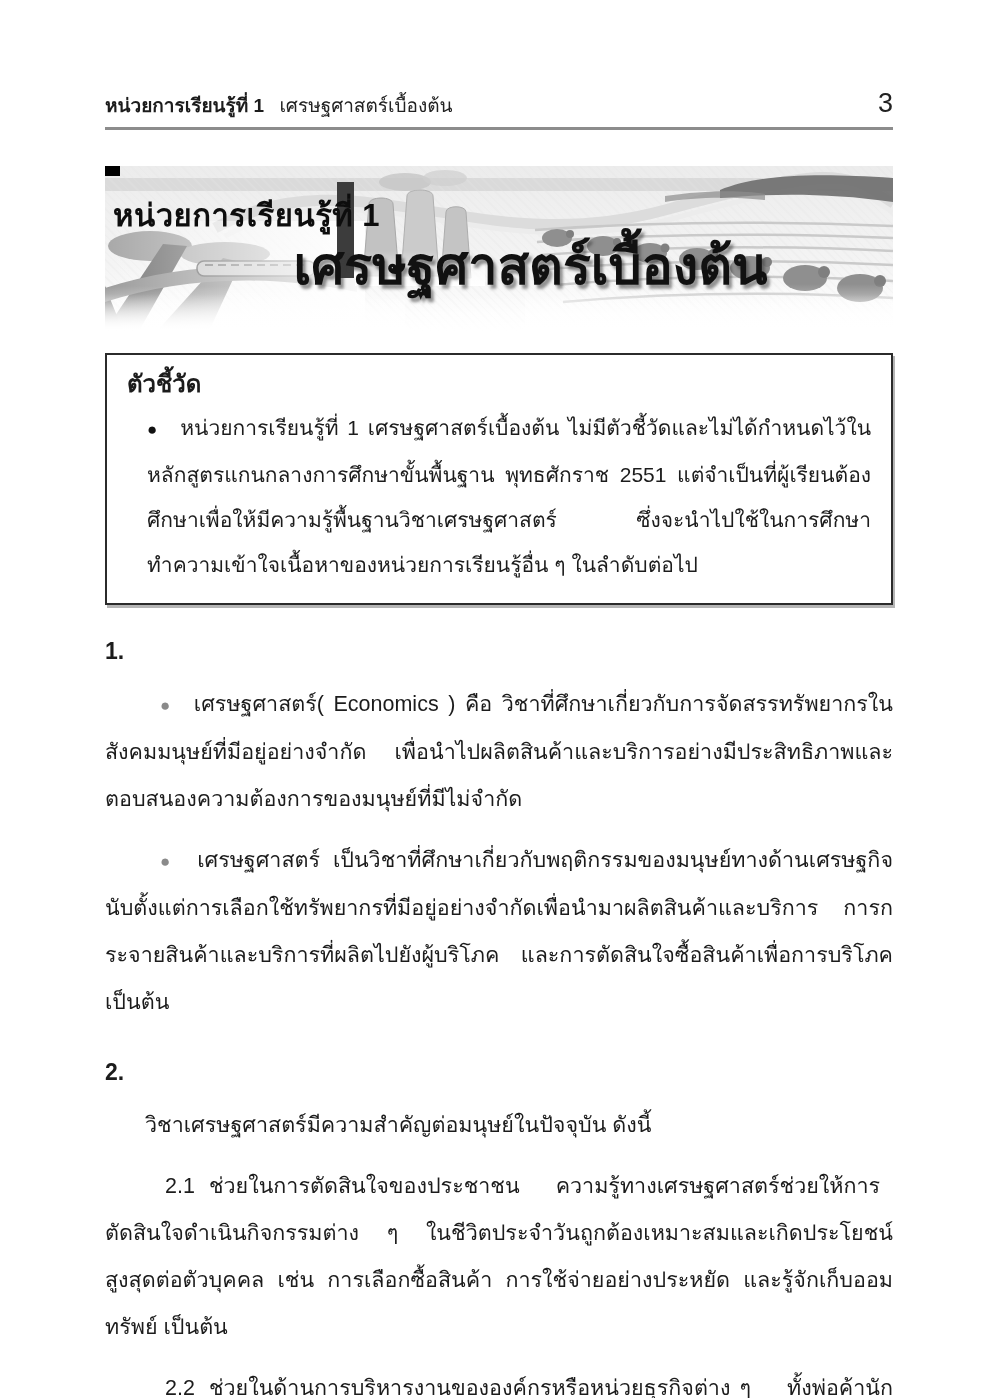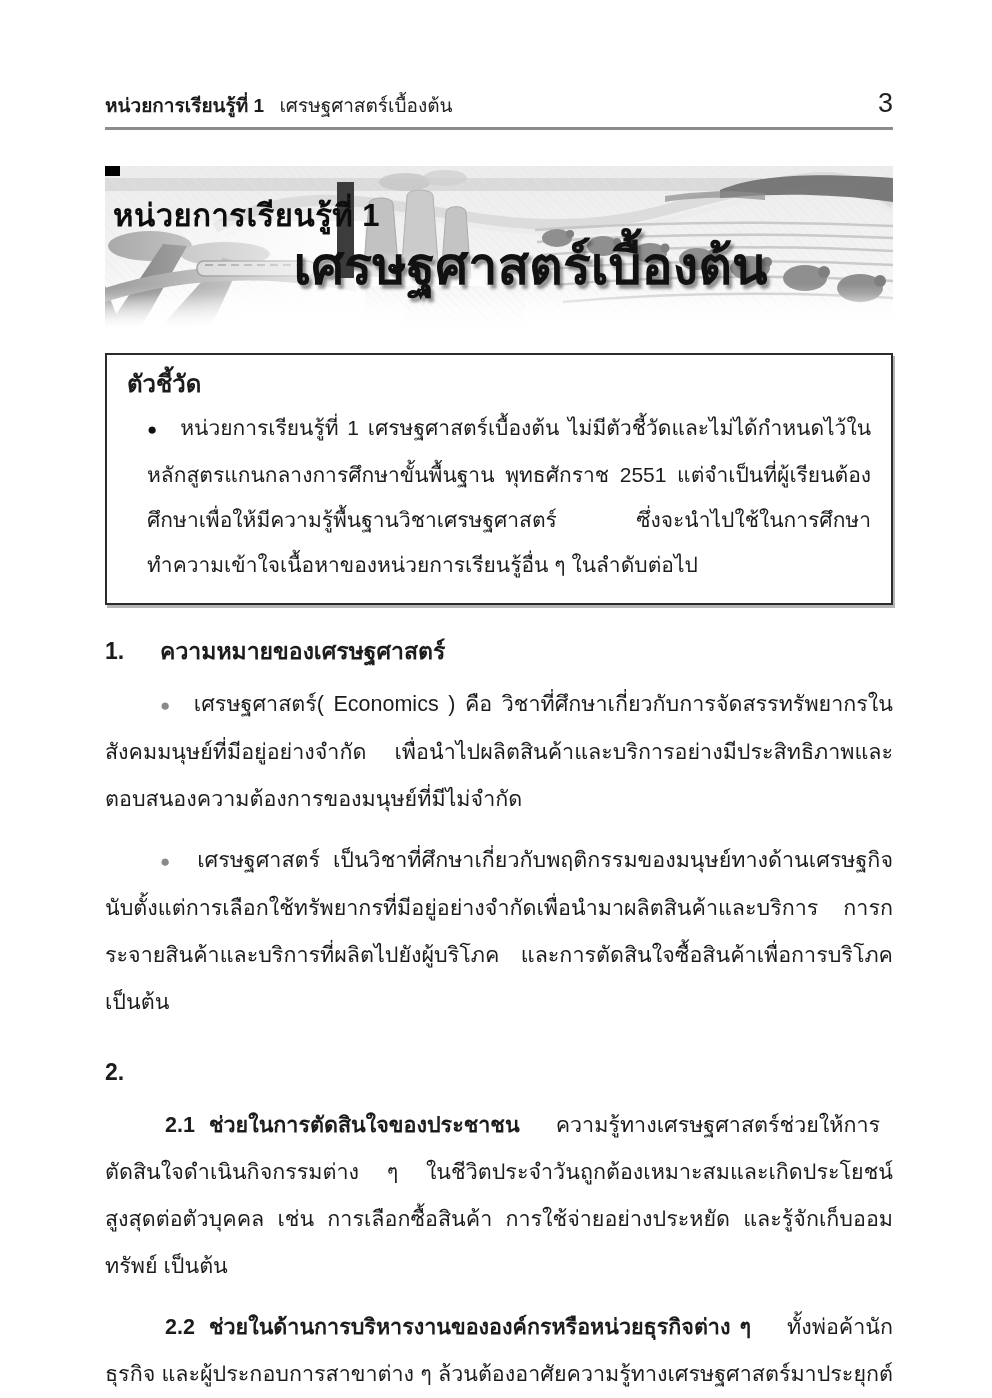--- a/index.html
+++ b/index.html
@@ -46,21 +46,21 @@
   .indicator-text .bullet { color: #111; margin-right: 20px; font-size: 17px; }
 
   
   .section-head { display: flex; font-size: 23px; font-weight: bold; line-height: 32px; margin-top: 30px; }
   .section-num { width: 55px; flex: 0 0 55px; }
   .body-para { font-size: 21.5px; line-height: 47px; text-align: justify; margin-top: 14px; }
   .bullet-para { text-indent: 55px; }
   .bullet-para .bullet { color: #8a8a8a; margin-right: 20px; font-size: 17px; }
   .intro-para { text-indent: 40px; text-align: left; }
   .sub-para { text-indent: 60px; }
-  .sub-lead { font-weight: bold; }
+  .sub-lead { font-weight: normal; }
   .sub-lead .sub-num { margin-right: 14px; }
   .sub-lead { margin-right: 36px; }
 </style>
 </head>
 <body>
 
 <div class="page">
 
   <div class="runhead">
     <div class="runhead-left">
@@ -182,35 +182,35 @@
 
   <div class="indicator-box">
     <div class="indicator-title">ตัวชี้วัด</div>
     <div class="indicator-text">
       <span class="bullet">●</span><span>หน่วยการเรียนรู้ที่ 1  เศรษฐศาสตร์เบื้องต้น  ไม่มีตัวชี้วัดและไม่ได้กำหนดไว้ในหลักสูตรแกนกลางการศึกษาขั้นพื้นฐาน  พุทธศักราช 2551  แต่จำเป็นที่ผู้เรียนต้องศึกษาเพื่อให้มีความรู้พื้นฐานวิชาเศรษฐศาสตร์  ซึ่งจะนำไปใช้ในการศึกษาทำความเข้าใจเนื้อหาของหน่วยการเรียนรู้อื่น ๆ ในลำดับต่อไป</span>
     </div>
   </div>
 
   <div class="section-head">
     <span class="section-num">1.</span>
-    <span>ความหมายของเศรษฐศาสตร์</span>
   </div>
 
   <p class="body-para bullet-para">
     <span class="bullet">●</span><span>เศรษฐศาสตร์( Economics ) คือ  วิชาที่ศึกษาเกี่ยวกับการจัดสรรทรัพยากรในสังคมมนุษย์ที่มีอยู่อย่างจำกัด   เพื่อนำไปผลิตสินค้าและบริการอย่างมีประสิทธิภาพและตอบสนองความต้องการของมนุษย์ที่มีไม่จำกัด</span>
   </p>
 
   <p class="body-para bullet-para">
     <span class="bullet">●</span><span>เศรษฐศาสตร์  เป็นวิชาที่ศึกษาเกี่ยวกับพฤติกรรมของมนุษย์ทางด้านเศรษฐกิจ  นับตั้งแต่การเลือกใช้ทรัพยากรที่มีอยู่อย่างจำกัดเพื่อนำมาผลิตสินค้าและบริการ การกระจายสินค้าและบริการที่ผลิตไปยังผู้บริโภค   และการตัดสินใจซื้อสินค้าเพื่อการบริโภค เป็นต้น</span>
   </p>
 
   <div class="section-head">
     <span class="section-num">2.</span>
   </div>
 
+  <p class="body-para intro-para">วิชาเศรษฐศาสตร์มีความสำคัญต่อมนุษย์ในปัจจุบัน  ดังนี้</p>
 
   <p class="body-para sub-para">
     <span class="sub-lead"><span class="sub-num">2.1</span><span>ช่วยในการตัดสินใจของประชาชน</span></span><span>ความรู้ทางเศรษฐศาสตร์ช่วยให้การตัดสินใจดำเนินกิจกรรมต่าง ๆ  ในชีวิตประจำวันถูกต้องเหมาะสมและเกิดประโยชน์สูงสุดต่อตัวบุคคล เช่น  การเลือกซื้อสินค้า  การใช้จ่ายอย่างประหยัด  และรู้จักเก็บออมทรัพย์ เป็นต้น</span>
   </p>
 
   <p class="body-para sub-para">
     <span class="sub-lead"><span class="sub-num">2.2</span><span>ช่วยในด้านการบริหารงานขององค์กรหรือหน่วยธุรกิจต่าง ๆ</span></span><span>ทั้งพ่อค้านักธุรกิจ  และผู้ประกอบการสาขาต่าง ๆ   ล้วนต้องอาศัยความรู้ทางเศรษฐศาสตร์มาประยุกต์ใช้เพื่อความสำเร็จในการประกอบอาชีพและหน้าที่การงานของหน่วยงานหรือองค์กรของตนทั้งสิ้น</span>
   </p>
 
 </div>

